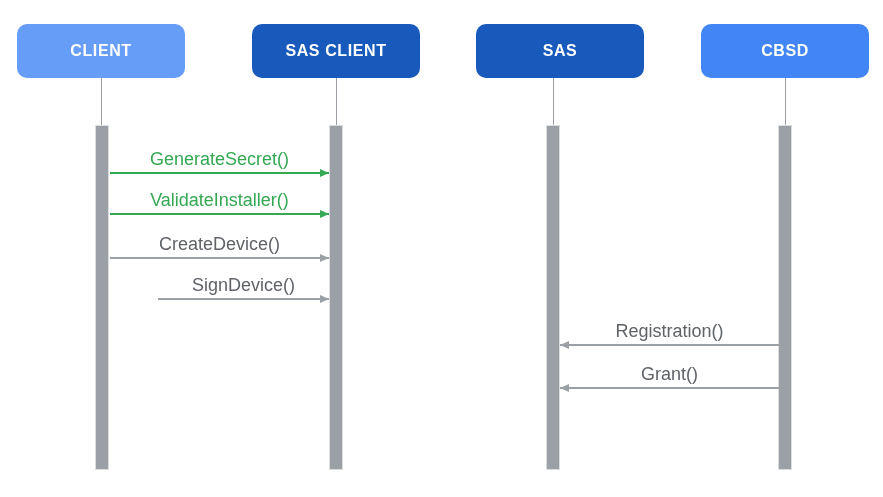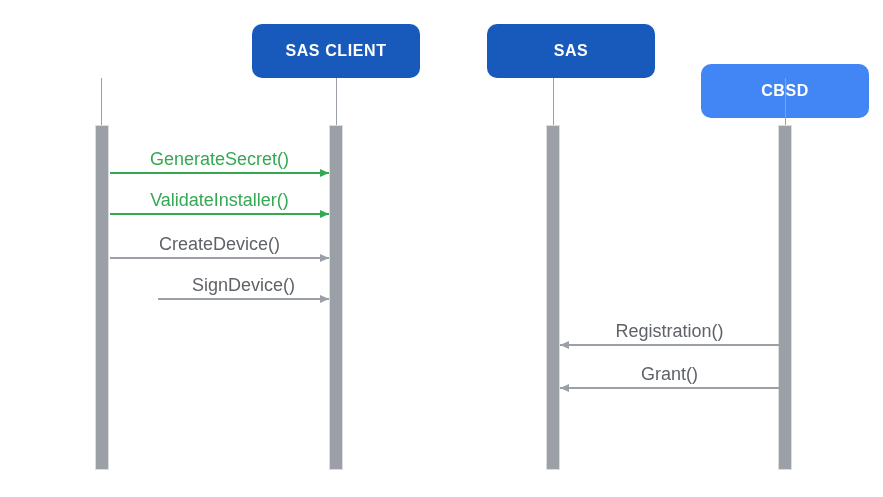--- a/index.html
+++ b/index.html
@@ -24,22 +24,22 @@
   
   .actor{
     position:absolute;
     top:24px;height:54px;width:168px;
     border-radius:10px;
     display:flex;align-items:center;justify-content:center;
     color:#ffffff;font-weight:bold;font-size:16px;letter-spacing:.6px;
   }
   .actor--client{left:17px;background:var(--c-client);}
   .actor--sas-portal{left:252px;background:var(--c-dark);}
-  .actor--sas{left:487px;background:var(--c-dark);}
-  .actor--cbsd{left:701px;background:var(--c-cbsd);margin-top:40px;}
+  .actor--sas{left:476px;background:var(--c-dark);}
+  .actor--cbsd{left:701px;background:var(--c-cbsd);}
 
   
   .lifeline{
     position:absolute;top:78px;height:47px;width:1px;
     background:var(--c-grayline);
   }
   .lifeline--client{left:101px;}
   .lifeline--sas-portal{left:336px;}
   .lifeline--sas{left:553px;}
   .lifeline--cbsd{left:785px;}
@@ -96,20 +96,23 @@
   .msg--3{top:236px;}
   .msg--4{top:277px;padding-left:48px;}
   .msg--5{top:323px;justify-content:flex-end;}
   .msg--6{top:366px;}
 </style>
 </head>
 <body>
 
 <div class="stage">
 
+  <div class="actor actor--client">
+    <span>CLIENT</span>
+  </div>
   <div class="actor actor--sas-portal">
     <span>SAS CLIENT</span>
   </div>
   <div class="actor actor--sas">
     <span>SAS</span>
   </div>
   <div class="actor actor--cbsd">
     <span>CBSD</span>
   </div>
 

